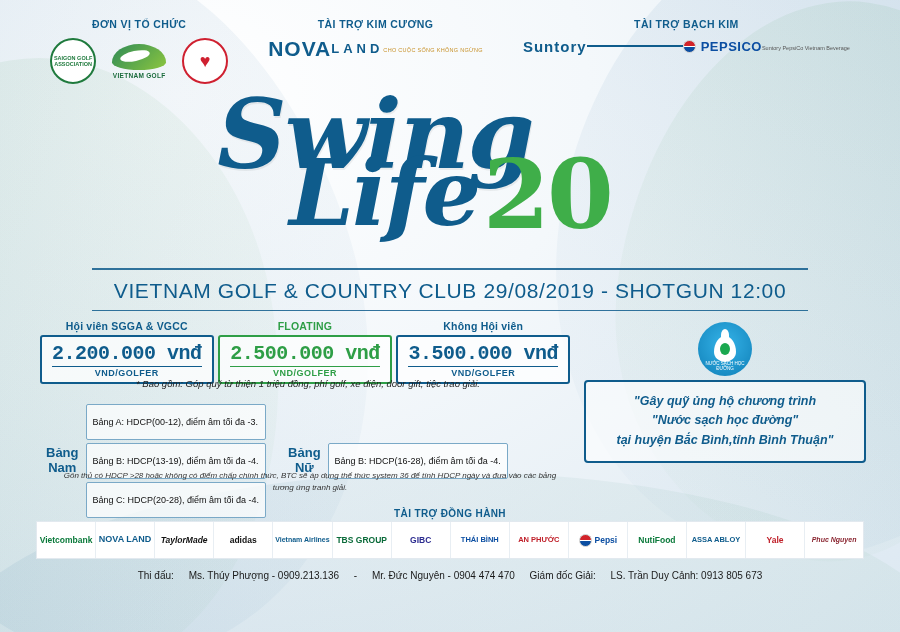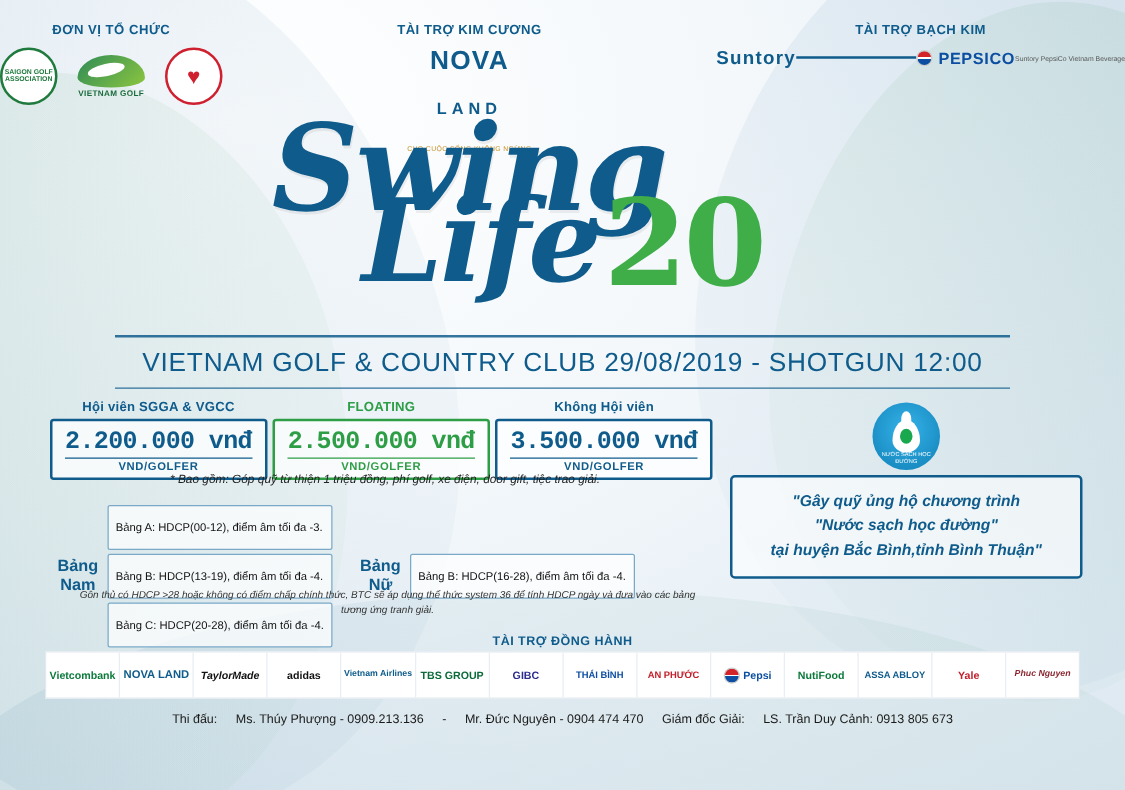--- a/index.html
+++ b/index.html
@@ -48,21 +48,21 @@
   }
   .sw5 {
     left:-60px; bottom:-220px; width:1020px; height:380px;
     background: linear-gradient(90deg, rgba(18,92,150,0.07), rgba(60,150,80,0.05));
     border-radius: 50%;
   }
 
   
   .top-row {
     position:absolute; top:18px; left:0; width:900px;
-    display:flex; justify-content:space-between; gap:40px;
+    display:flex; justify-content:center; gap:40px;
     z-index:4;
   }
   .spon-group { text-align:center; }
   .spon-title {
     font-size:10.5px; font-weight:bold; color:#0f5c8c;
     letter-spacing:0.4px; margin-bottom:8px; white-space:nowrap;
   }
   .logo-row { display:flex; align-items:center; justify-content:center; gap:10px; }
 
   .logo-circle {
@@ -86,21 +86,21 @@
   }
   .vg-text { font-size:6.5px; font-weight:bold; color:#1a6b3c; margin-top:2px; letter-spacing:0.3px;}
   .logo-heart {
     width:46px; height:46px; border-radius:50%;
     border:2px solid #cf2030; background:#fff;
     display:flex; align-items:center; justify-content:center;
     color:#cf2030; font-size:18px;
   }
 
   .nova {
-    display:flex; flex-direction:column; align-items:center; color:#0f5c8c;gap:20px;
+    display:flex; flex-direction:row; align-items:center; color:#0f5c8c;
   }
   .nova-n { font-size:21px; font-weight:bold; letter-spacing:1px; line-height:1; }
   .nova-l { font-size:13px; font-weight:bold; letter-spacing:4px; line-height:1.2; }
   .nova-tag { font-size:5.5px; color:#c8922a; letter-spacing:0.3px; margin-top:2px;}
 
   .suntory { display:flex; flex-direction:row; align-items:center; }
   .sun-word { font-size:15px; font-weight:bold; color:#0f5c8c; letter-spacing:1px; }
   .sun-rule { width:96px; height:2px; background:#0f5c8c; margin:2px 0 3px; }
   .pepsi-row { display:flex; align-items:center; gap:5px; }
   .pepsi-ball {

